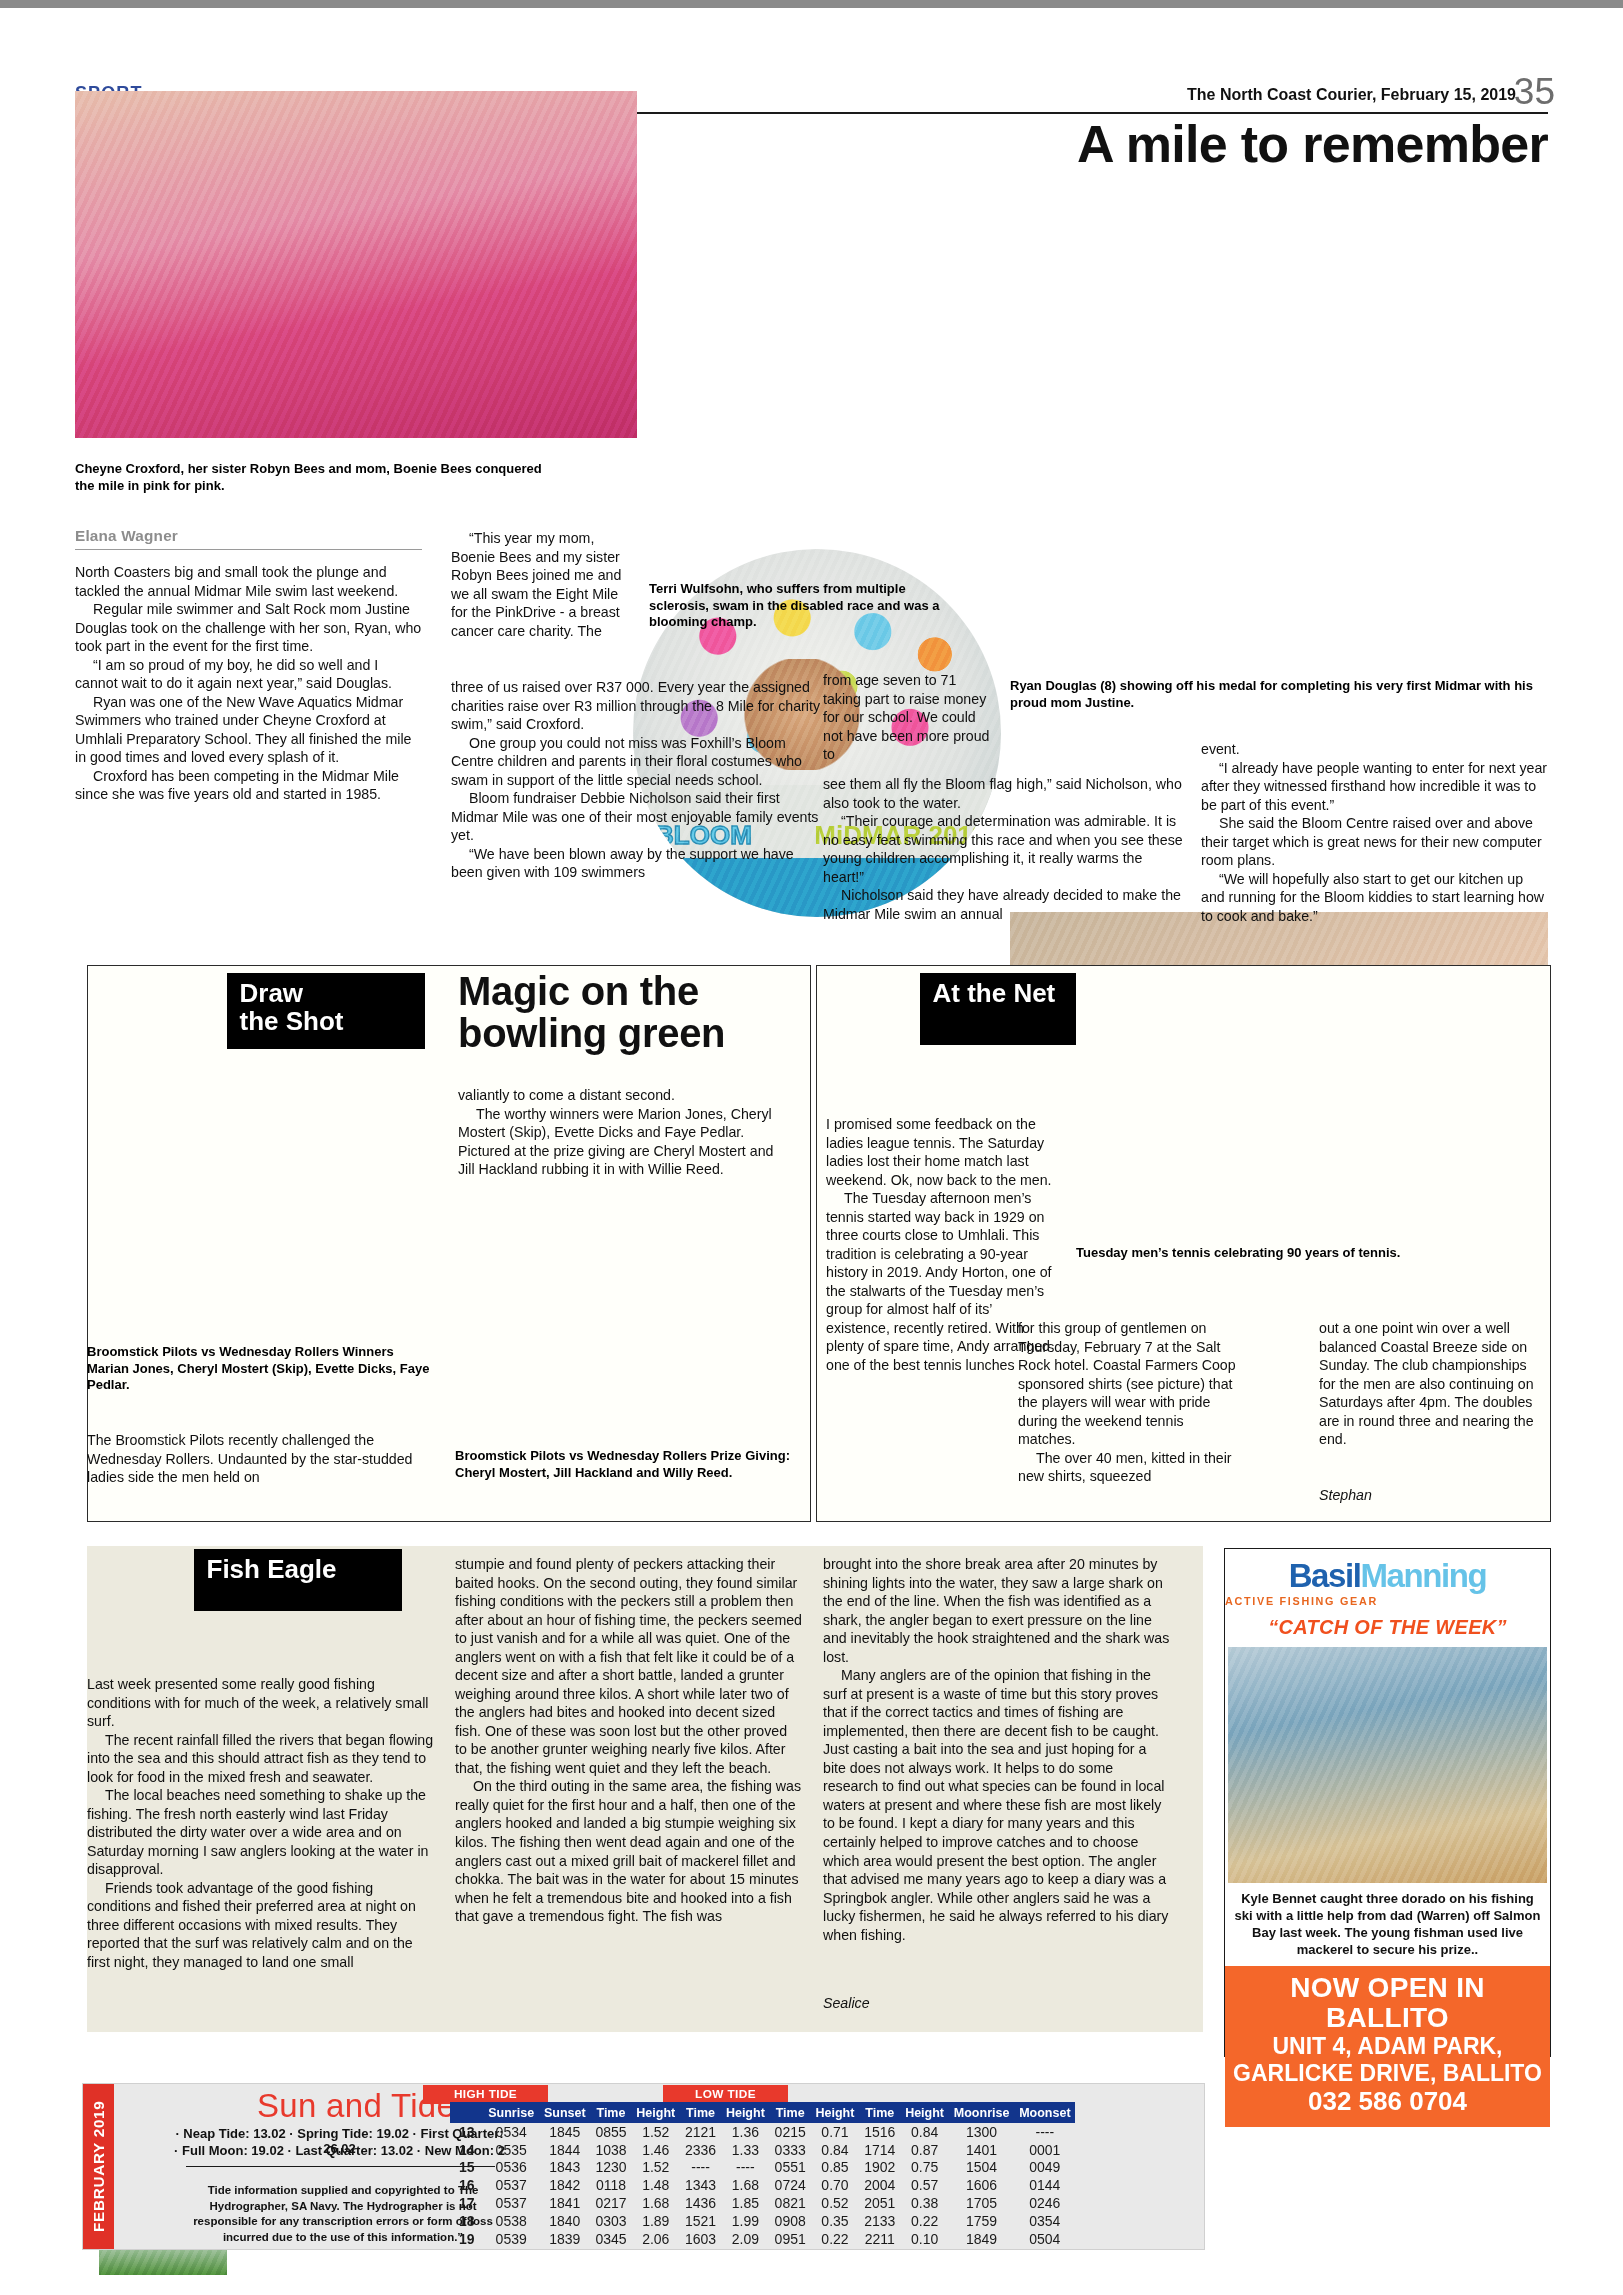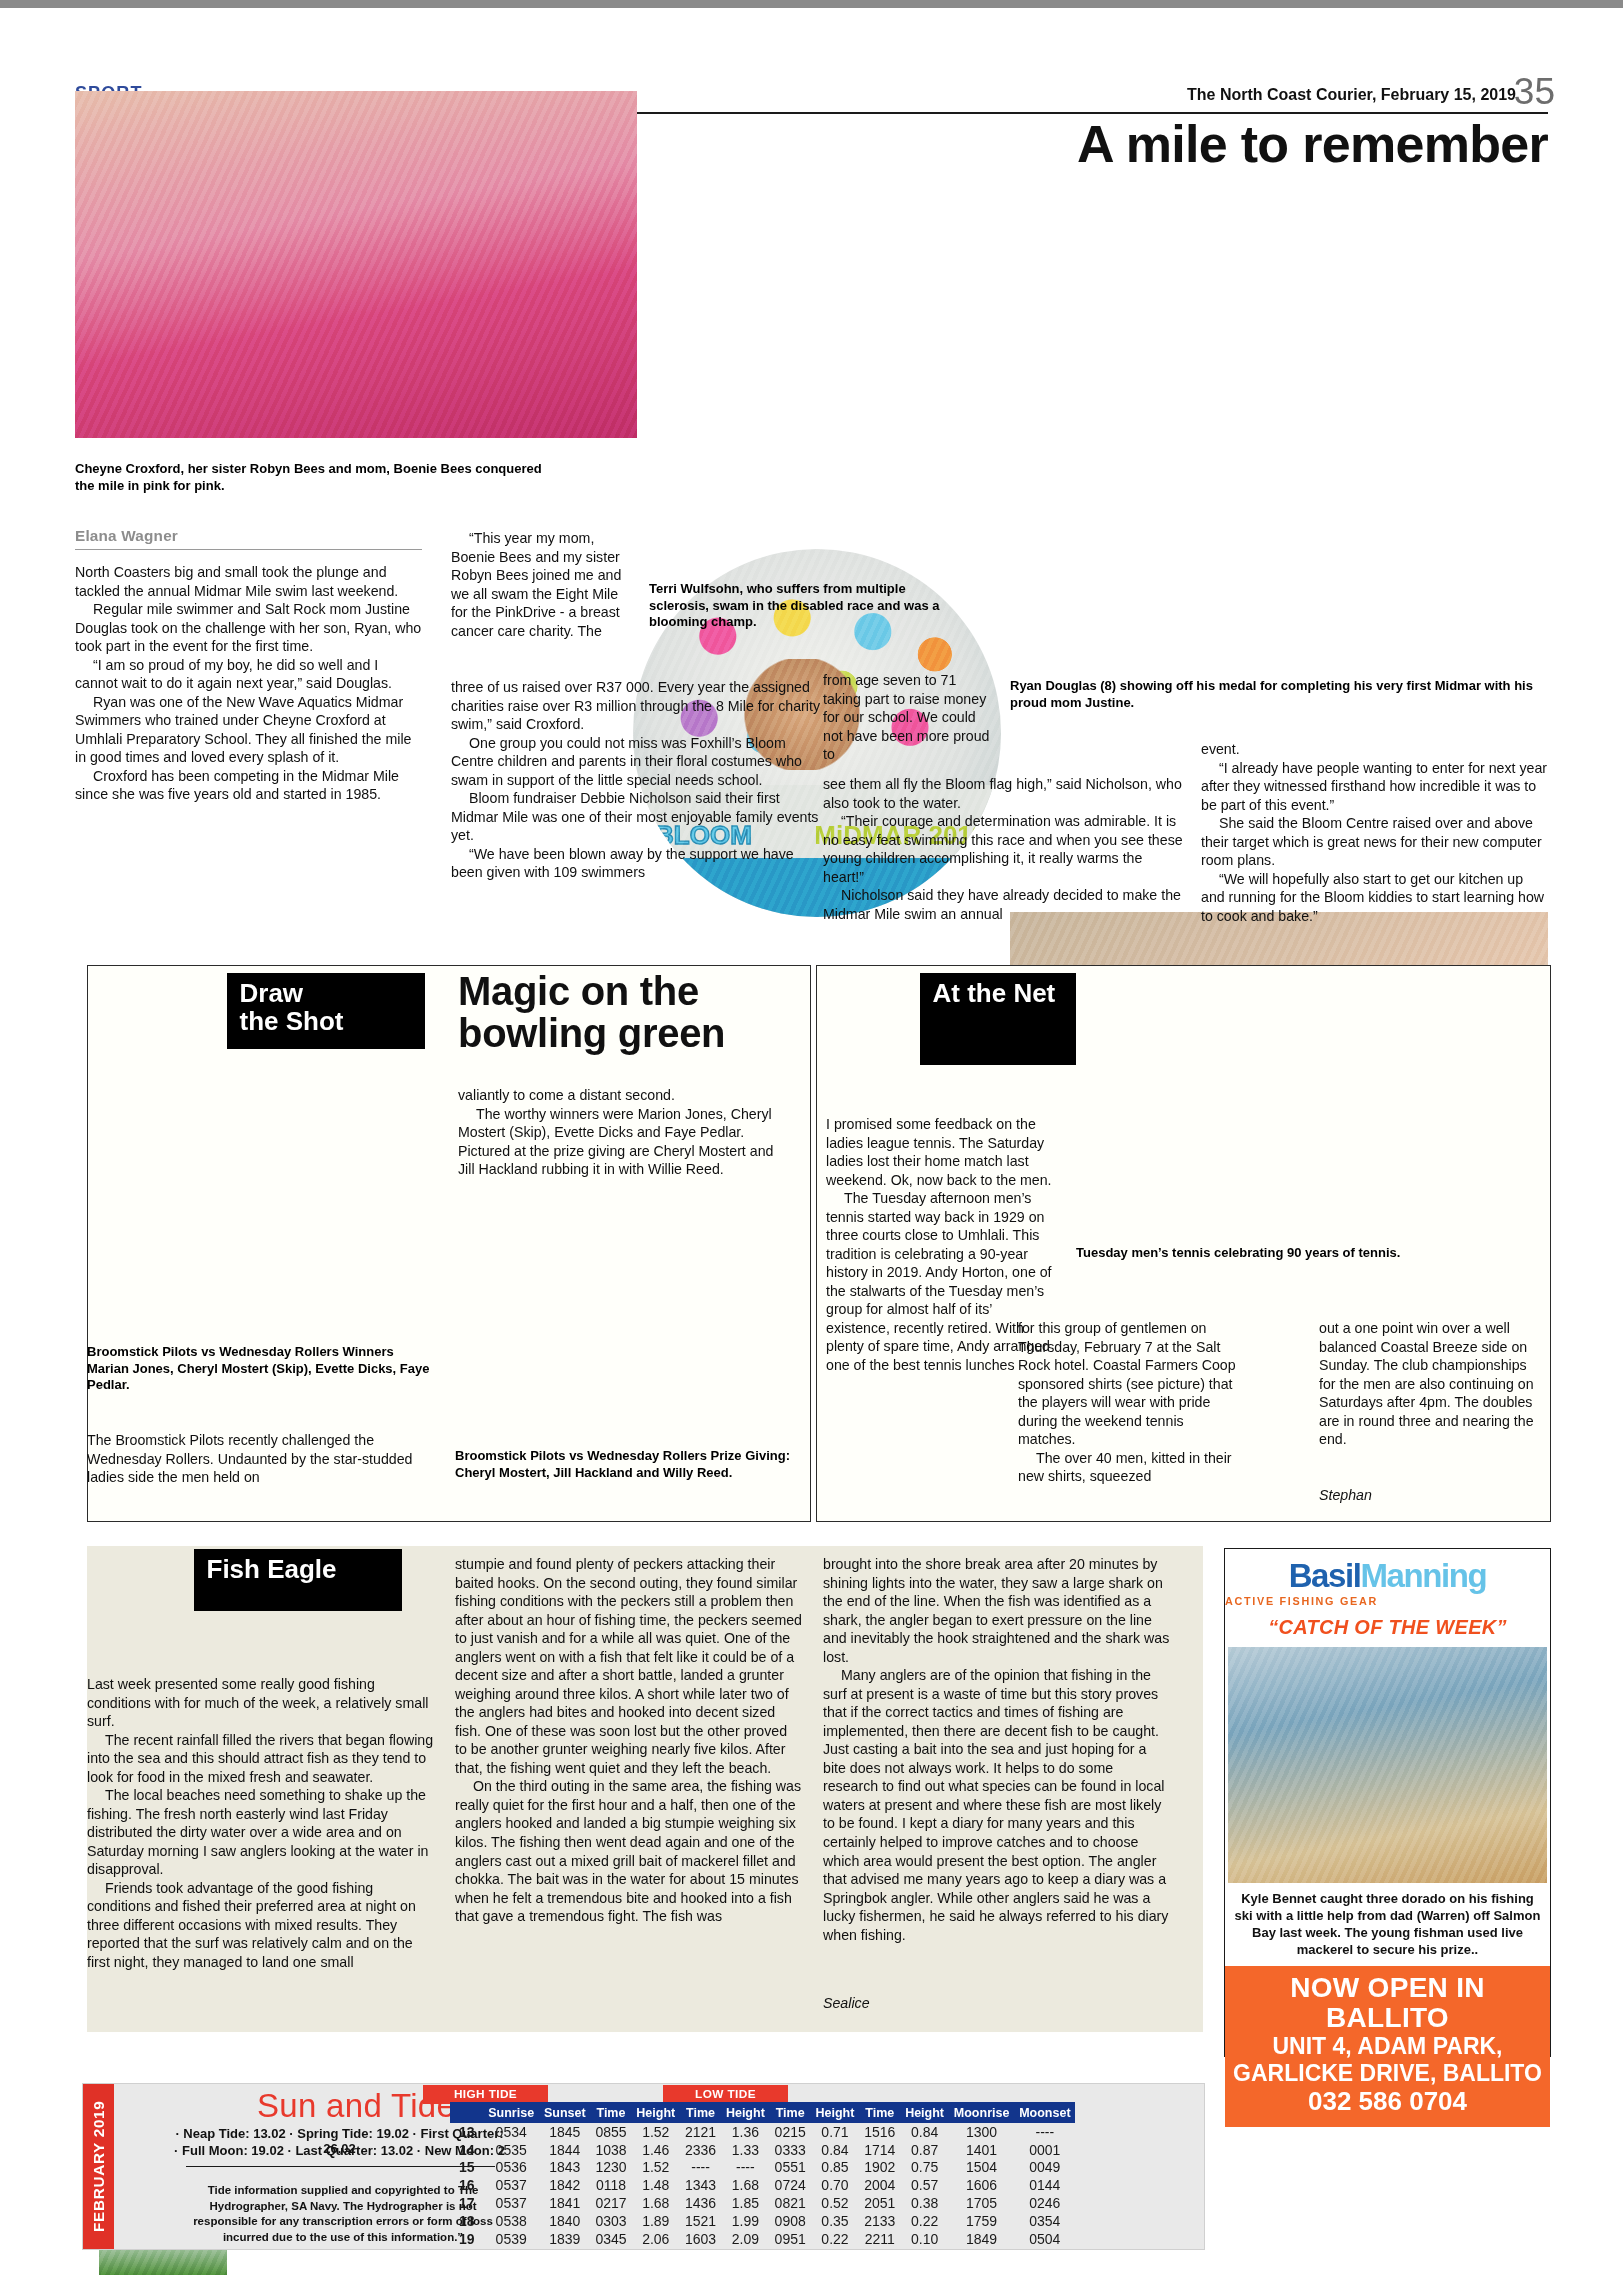--- a/index.html
+++ b/index.html
@@ -208,21 +208,21 @@
 
   <div class="abs cap" style="left:87px;top:1336px;width:344px;">Broomstick Pilots vs Wednesday Rollers Winners Marian Jones, Cheryl Mostert (Skip), Evette Dicks, Faye Pedlar.</div>
   <div class="abs body-txt" style="left:87px;top:1423px;width:344px;">
     <p>The Broomstick Pilots recently challenged the Wednesday Rollers. Undaunted by the star-studded ladies side the men held on</p>
   </div>
 
   <div class="abs cap" style="left:455px;top:1440px;width:347px;">Broomstick Pilots vs Wednesday Rollers Prize Giving: Cheryl Mostert, Jill Hackland and Willy Reed.</div>
 
   <div class="abs boxed" style="left:816px;top:957px;width:733px;height:555px;"></div>
 
-  <div class="abs badge" style="left:920px;top:965px;width:156px;height:92px;text-align:right;">
+  <div class="abs badge" style="left:920px;top:965px;width:156px;height:72px;text-align:right;">
     <span>At the Net</span>
   </div>
 
   <div class="abs cap" style="left:1076px;top:1237px;width:465px;">Tuesday men’s tennis celebrating 90 years of tennis.</div>
 
   <div class="abs body-txt" style="left:826px;top:1107px;width:233px;">
     <p>I promised some feedback on the ladies league tennis. The Saturday ladies lost their home match last weekend. Ok, now back to the men.</p>
     <p class="ind">The Tuesday afternoon men’s tennis started way back in 1929 on three courts close to Umhlali. This tradition is celebrating a 90-year history in 2019. Andy Horton, one of the stalwarts of the Tuesday men’s group for almost half of its’ existence, recently retired. With plenty of spare time, Andy arranged one of the best tennis lunches</p>
   </div>
   <div class="abs body-txt" style="left:1018px;top:1311px;width:226px;">

